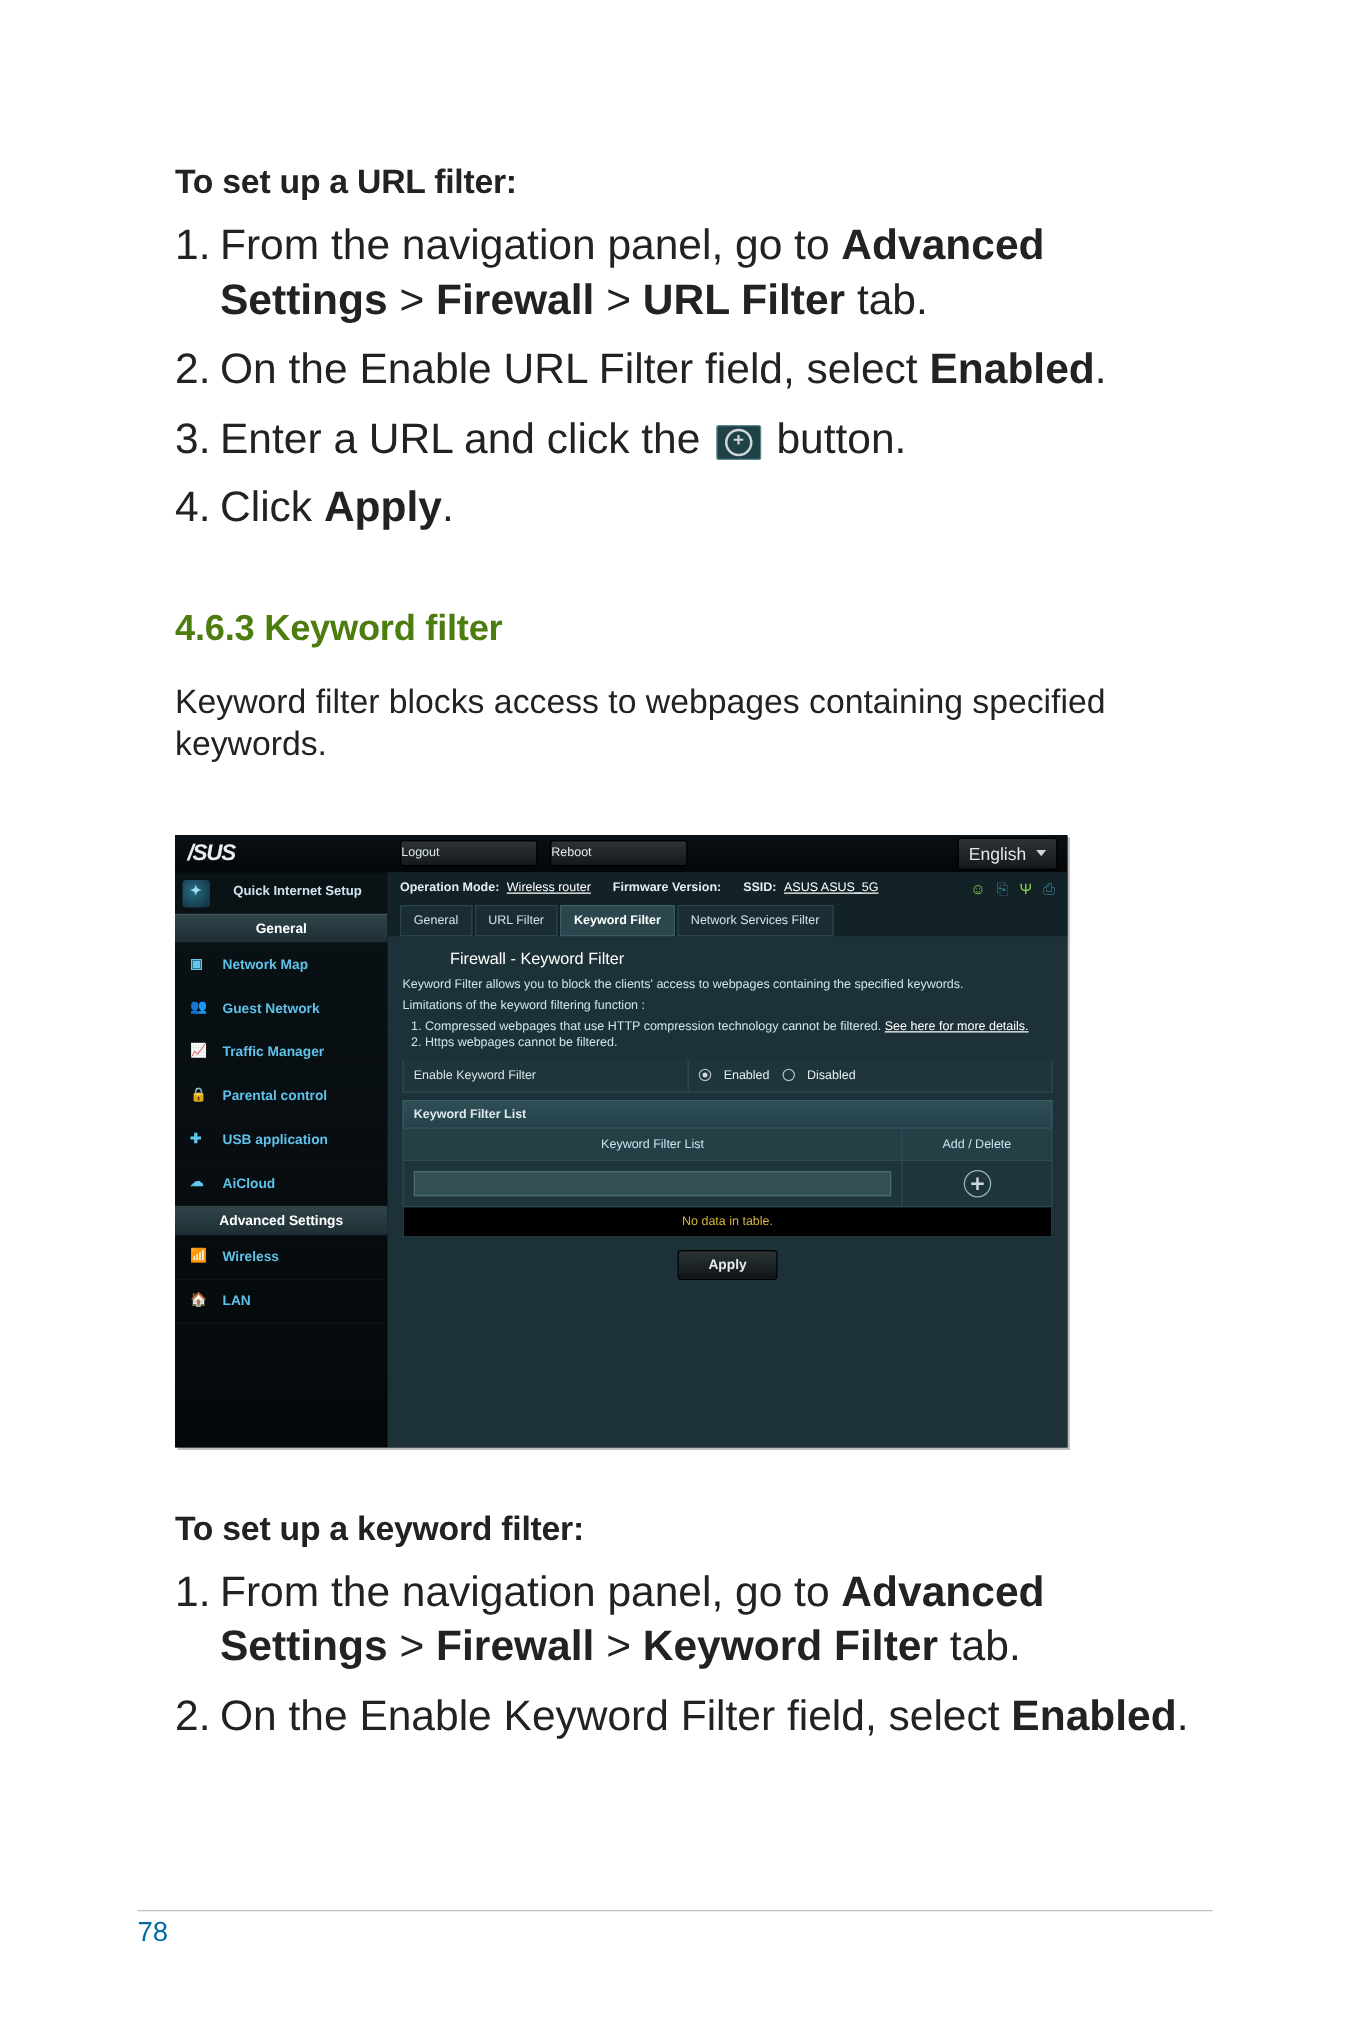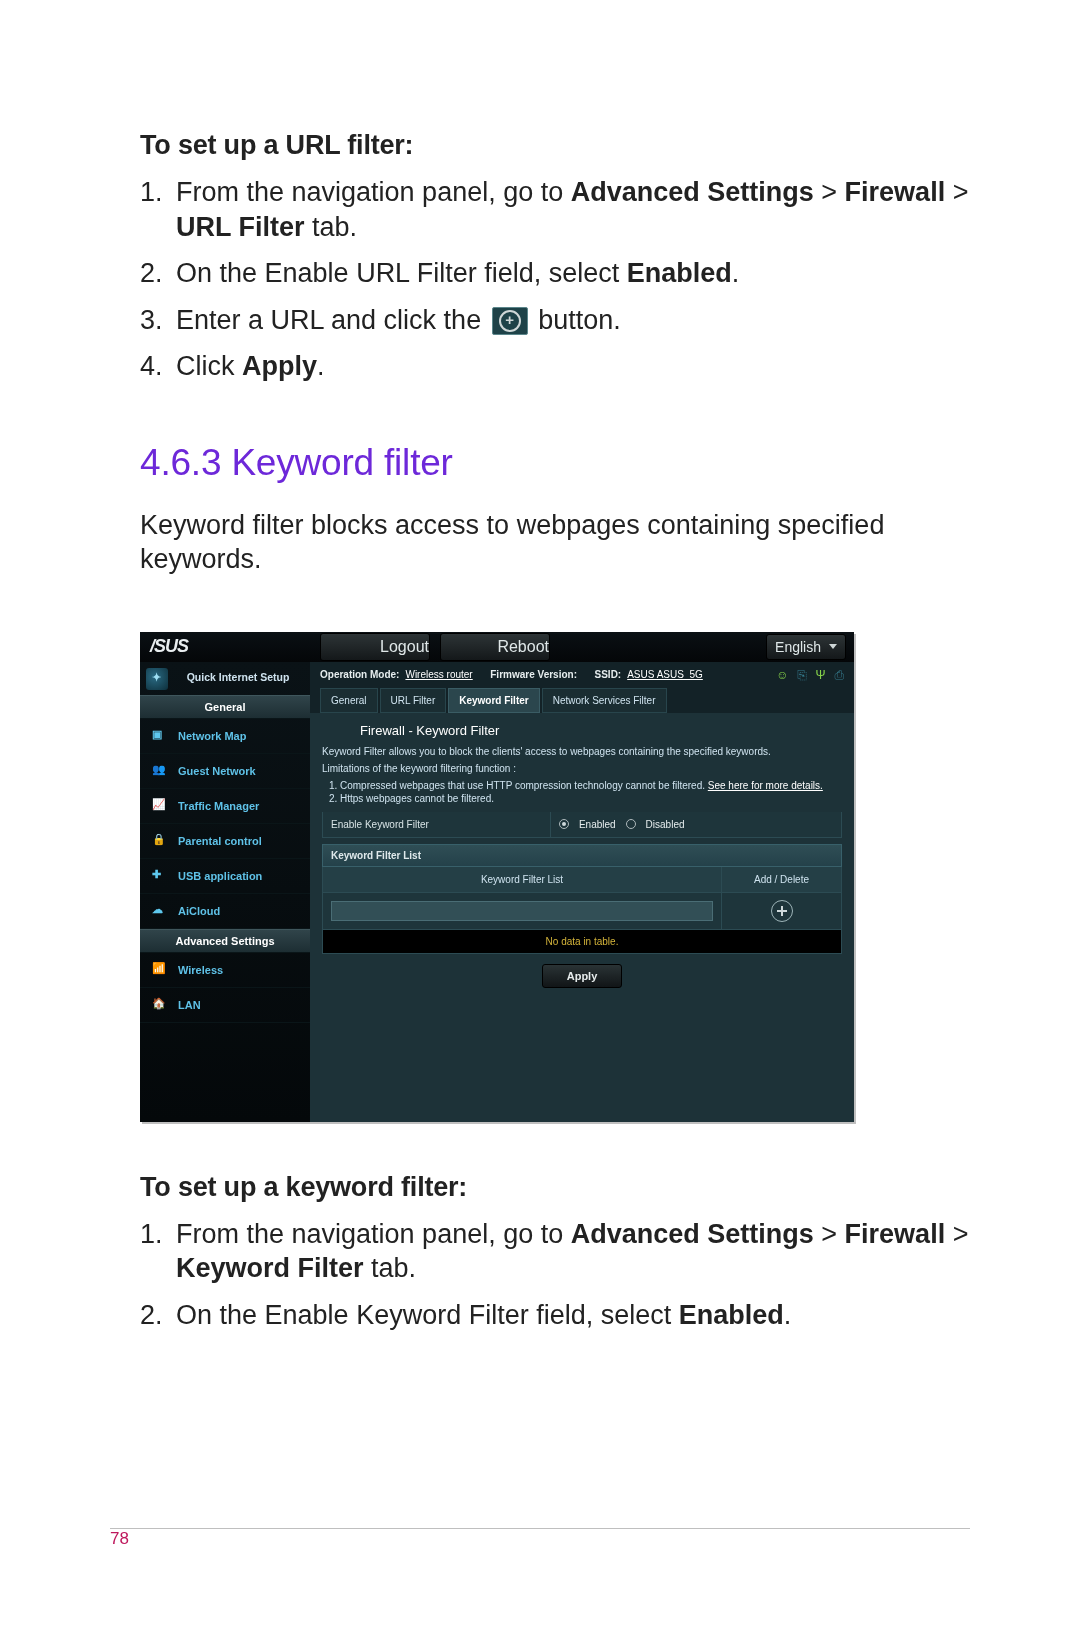--- a/index.html
+++ b/index.html
@@ -16,21 +16,21 @@
   }
   .heading-minor {
     font-weight: 700;
     font-size: 27px;
     margin-bottom: 14px;
     letter-spacing: -0.2px;
   }
   ol.steps {
     list-style: none;
     counter-reset: st;
-    font-size: 27px;
+    font-size: 34px;
     line-height: 1.28;
     margin-bottom: 58px;
   }
   ol.steps li {
     counter-increment: st;
     position: relative;
     padding-left: 36px;
     margin-bottom: 12px;
   }
   ol.steps li::before {
@@ -57,23 +57,23 @@
     line-height: 16px;
     text-align: center;
     transform: translate(-50%,-50%);
     border: 2px solid #cfd7d7;
     border-radius: 50%;
     color: #cfd7d7;
     font-weight: 700;
     font-size: 15px;
   }
   .section-num {
-    color: #6d28d9;
-    font-weight: 400;
-    font-size: 37px;
+    color: #4d7c0f;
+    font-weight: 700;
+    font-size: 29px;
     margin: 58px 0 24px 0;
     letter-spacing: -0.2px;
   }
   .para {
     font-size: 27px;
     line-height: 1.28;
     margin-bottom: 55px;
   }
 
   
@@ -102,24 +102,24 @@
     font-weight: 700;
     font-size: 18px;
     letter-spacing: -1px;
     color: #e9eef0;
   }
   .top-btn {
     margin-left: 10px;
     background: linear-gradient(#2d3436,#14181a);
     border: 1px solid #000;
     color: #dfe7e8;
-    font-size: 16px;
+    font-size: 10px;
     padding: 4px 0;
     width: 110px;
-    text-align: right;
+    text-align: left;
     border-radius: 3px;
   }
   .lang-sel {
     margin-left: auto;
     margin-right: 8px;
     background: linear-gradient(#2d3436,#14181a);
     border: 1px solid #000;
     color: #dfe7e8;
     font-size: 14px;
     padding: 4px 8px;
@@ -243,22 +243,22 @@
     display:inline-block;background:linear-gradient(#2a3335,#111517);
     border:1px solid #000;border-radius:3px;color:#e7ecec;
     padding:5px 24px; font-size:11px; font-weight:700;
   }
 
   .footer-rule{
     position:absolute; left:110px; right:110px; bottom:98px;
     border-top:1px solid #bfbfbf;
   }
   .page-num{
-    position:absolute; left:110px; bottom:78px;
-    font-size:17px; color:#be185d;
+    position:absolute; left:110px; bottom:68px;
+    font-size:22px; color:#0369a1;
   }
 </style>
 </head>
 <body>
 
 <div class="page">
   <div class="heading-minor">To set up a URL filter:</div>
   <ol class="steps">
     <li>
       <span>From the navigation panel, go to </span><b>Advanced Settings</b><span> &gt; </span><b>Firewall</b><span> &gt; </span><b>URL Filter</b><span> tab.</span>

